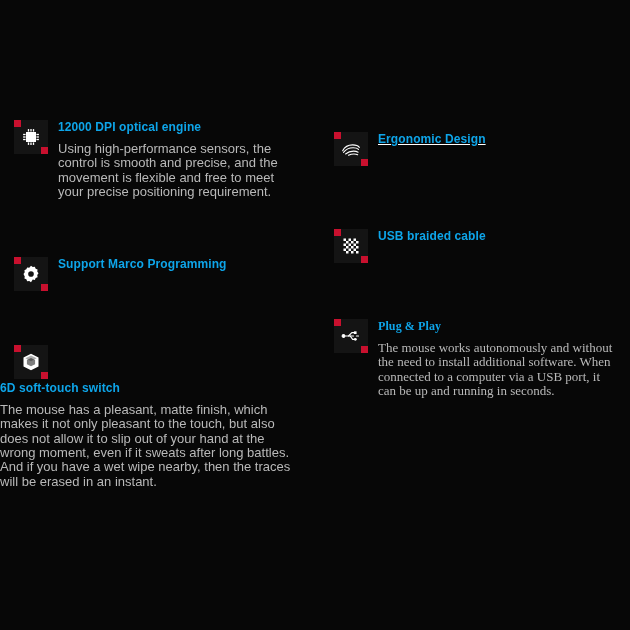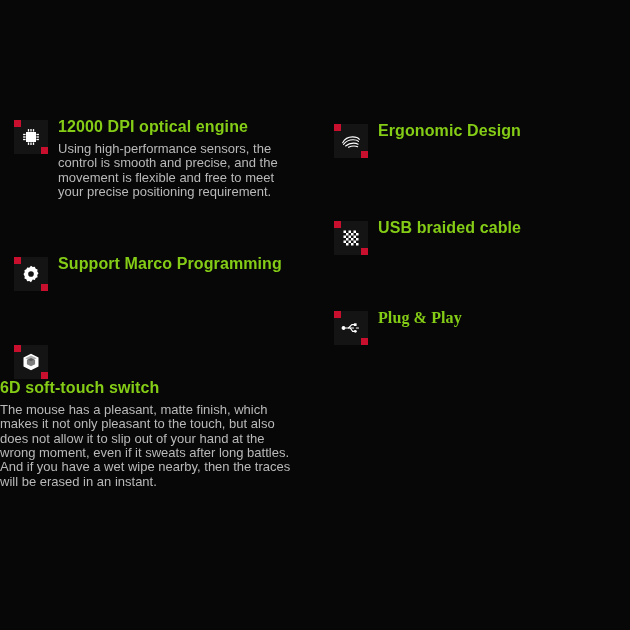--- a/index.html
+++ b/index.html
@@ -73,41 +73,41 @@
     width: 20px;
     height: 20px;
     position: relative;
     z-index: 2;
   }
   .feature-text {
     flex: 1 1 auto;
     padding-right: 8px;
   }
   .feature-title {
-    font-size: 16px;
+    font-size: 12px;
     font-weight: bold;
     line-height: 18px;
-    color: #84cc16;
+    color: #0ea5e9;
     margin: 0 0 6px 0;
     letter-spacing: 0.1px;
   }
   .feature-desc {
     font-size: 13px;
     line-height: 14.3px;
     color: #b9b9b9;
     margin: 0;
   }
   .col-right .feature-text {
     padding-right: 14px;
   }
   
   .col-left .feature:nth-child(1) { margin-top: 0px; }
   .col-left .feature:nth-child(2) { margin-top: 30px; }
   .col-left .feature:nth-child(3) { margin-top: 26px; flex-direction: column; }
-  .col-right .feature:nth-child(1) { margin-top: 4px; }
+  .col-right .feature:nth-child(1) { margin-top: 12px; text-decoration: underline; }
   .col-right .feature:nth-child(2) { margin-top: 35px; }
   .col-right .feature:nth-child(3) { margin-top: 28px; font-family: Liberation Serif, serif; }
 </style>
 </head>
 <body>
 
 <div id="page">
 
   <div class="features-grid">
 
@@ -221,20 +221,21 @@
             <path d="M9 12l4-4h3"></path>
             <path d="M11 12l3 4h2.5"></path>
             <rect x="15.5" y="6.4" width="3.2" height="3.2" fill="#ffffff" stroke="none"></rect>
             <circle cx="17.2" cy="16" r="1.7" fill="#ffffff" stroke="none"></circle>
             <path d="M15 10.4l4.5 0 0 3.2-4.5 0z" fill="#ffffff" stroke="none" opacity="0"></path>
             <path d="M18.5 12h2.5"></path>
           </svg>
         </span>
         <div class="feature-text">
           <h3 class="feature-title">Plug &amp; Play</h3>
+          <p class="feature-desc">The mouse works autonomously and without the need to install additional software. When connected to a computer via a USB port,  it can be up and running in seconds.</p>
         </div>
       </div>
 
     </div>
 
   </div>
 
 </div>
 
 </body></html>

